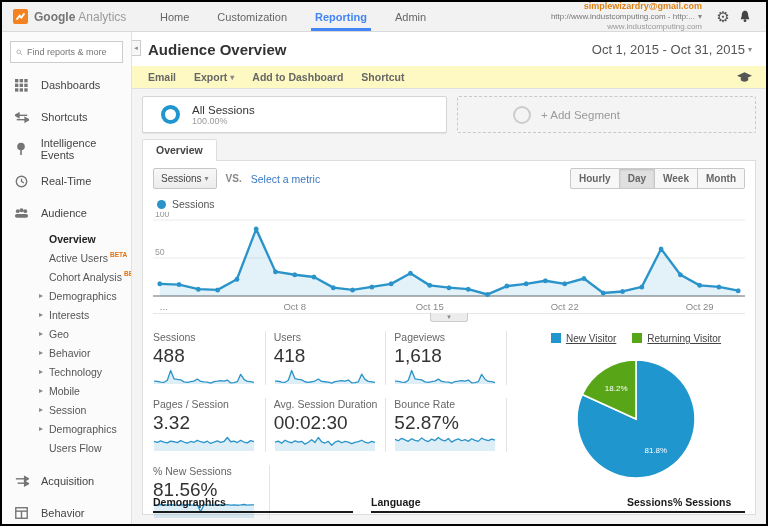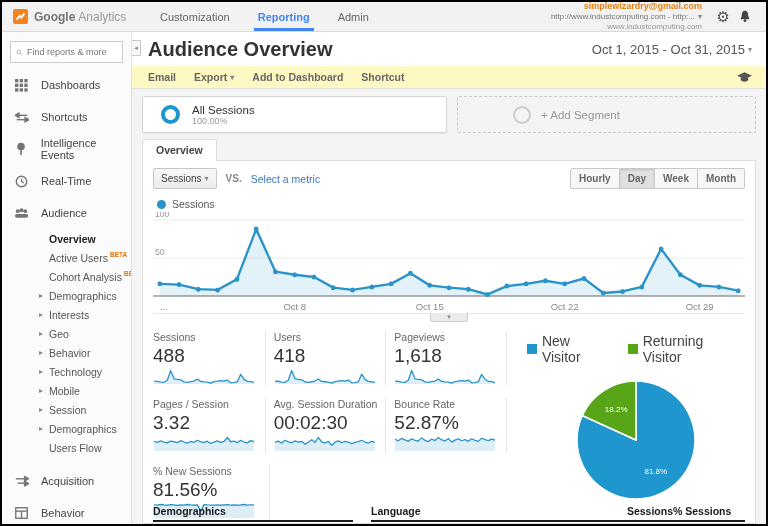--- a/index.html
+++ b/index.html
@@ -35,27 +35,27 @@
   .sub-list { padding-left:47px; }
   .sub-item { height:19px; display:flex; align-items:center; font-size:10.5px; color:#555; cursor:pointer; white-space:nowrap; }
   .sub-item.active { font-weight:bold; color:#222; }
   .beta { font-size:6.5px; color:#e8710a; font-weight:bold; margin-left:2px; position:relative; top:-3px; }
   .exp-arrow { font-size:8px; color:#888; margin-right:4px; margin-left:-10px; width:6px; }
 
   
   .main { flex:1; display:flex; flex-direction:column; min-width:0; background:#f4f4f4; }
   .report-header { background:#fff; height:34px; display:flex; align-items:center; padding:0 14px 0 16px; position:relative; flex-shrink:0; }
   .collapse-btn { position:absolute; left:0; top:8px; width:9px; height:16px; border:1px solid #ccc; border-left:none; background:#f7f7f7; font-size:7px; color:#888; display:flex; align-items:center; justify-content:center; cursor:pointer; }
-  .report-title { font-size:20px; font-weight:bold; color:#333; }
+  .report-title { font-size:15px; font-weight:bold; color:#333; }
   .date-range { margin-left:auto; font-size:13px; color:#555; cursor:pointer; display:flex; align-items:center; }
   .action-bar { background:#fef9c3; height:23px; border-bottom:1px solid #e0e0e0; display:flex; align-items:center; padding:0 14px 0 16px; flex-shrink:0; }
   .action-item { font-size:10.5px; font-weight:bold; color:#666; margin-right:18px; cursor:pointer; display:flex; align-items:center; }
   .edu-icon { margin-left:auto; cursor:pointer; }
 
-  .content { flex:1; padding:7px 10px 0 10px; display:flex; flex-direction:column; min-height:0; }
+  .content { flex:1; padding:7px 10px 9px 10px; display:flex; flex-direction:column; min-height:0; }
   .segments-row { display:flex; gap:10px; flex-shrink:0; }
   .segment-card { width:305px; height:37px; background:#fff; border:1px solid #d5d5d5; border-radius:2px; box-shadow:0 1px 1px rgba(0,0,0,0.07); display:flex; align-items:center; padding-left:18px; cursor:pointer; }
   .ring { width:19px; height:19px; border:4px solid #1f96ce; border-radius:50%; margin-right:12px; }
   .seg-name { font-size:11.5px; color:#333; }
   .seg-pct { font-size:9px; color:#999; }
   .add-segment-card { flex:1; height:37px; border:1px dashed #c9c9c9; border-radius:2px; display:flex; align-items:center; padding-left:55px; cursor:pointer; }
   .add-circle { width:18px; height:18px; border:2px solid #ccc; border-radius:50%; margin-right:10px; }
   .add-label { font-size:11.5px; color:#999; }
 
   .tab-row { margin-top:6px; display:flex; flex-shrink:0; }
@@ -88,21 +88,21 @@
   .lower-row { display:flex; margin-top:8px; flex:1; min-height:0; }
   .metrics-col { width:362px; flex-shrink:0; }
   .metric-row { display:flex; margin-bottom:13px; }
   .metric-cell { width:117px; border-right:1px solid #e3e3e3; padding-right:8px; margin-right:8px; }
   .metric-label { font-size:10.5px; color:#666; white-space:nowrap; }
   .metric-value { font-size:19px; color:#333; margin:2px 0 1px; }
   .spark { display:block; width:102px; height:17px; }
 
   .pie-col { flex:1; padding-left:12px; display:flex; flex-direction:column; align-items:center; }
   .pie-legend { display:flex; gap:16px; margin-top:2px; }
-  .pie-legend-item { display:flex; align-items:center; font-size:14px; color:#444; }
+  .pie-legend-item { display:flex; align-items:flex-start; font-size:10px; color:#444;text-decoration:underline; }
   .sq { width:10px; height:10px; margin-right:5px; }
   .pie-svg { margin-top:12px; }
   .pie-lab { font-size:8px; fill:#fff; font-family:"Liberation Sans",sans-serif; }
 
   .table-headers { position:absolute; left:10px; right:10px; bottom:1px; display:flex; font-size:10.5px; font-weight:bold; color:#1a1a1a; }
   .th-left { width:200px; border-bottom:2px solid #1a1a1a; padding-bottom:3px; margin-right:18px; }
   .th-right { flex:1; display:flex; border-bottom:2px solid #1a1a1a; padding-bottom:3px; }
   .th-sessions { margin-left:auto; width:58px; text-align:right; cursor:pointer; }
   .th-pct { width:72px; cursor:pointer; }
   svg { display:inline-block; vertical-align:middle; }
@@ -116,20 +116,21 @@
     <div class="brand">
       <span class="logo-mark">
         <svg width="11" height="11" viewBox="0 0 14 14">
             <polyline points="2,11 6,6 8,8.5 12,3" stroke="#fff" stroke-width="2.4" fill="none"></polyline>
           </svg>
       </span>
       <span class="brand-google">Google</span>
       <span class="brand-analytics">Analytics</span>
     </div>
     <div class="topnav">
+      <div class="topnav-item">Home</div>
       <div class="topnav-item">Customization</div>
       <div class="topnav-item active">Reporting</div>
       <div class="topnav-item">Admin</div>
     </div>
     <div class="top-right">
       <div class="account">
         <div class="account-email">simplewizardry@gmail.com</div>
         <div class="account-prop"><span>http://www.industcomputing.com - http:...</span><span class="caret">▾</span></div>
         <div class="account-view">www.industcomputing.com</div>
       </div>

